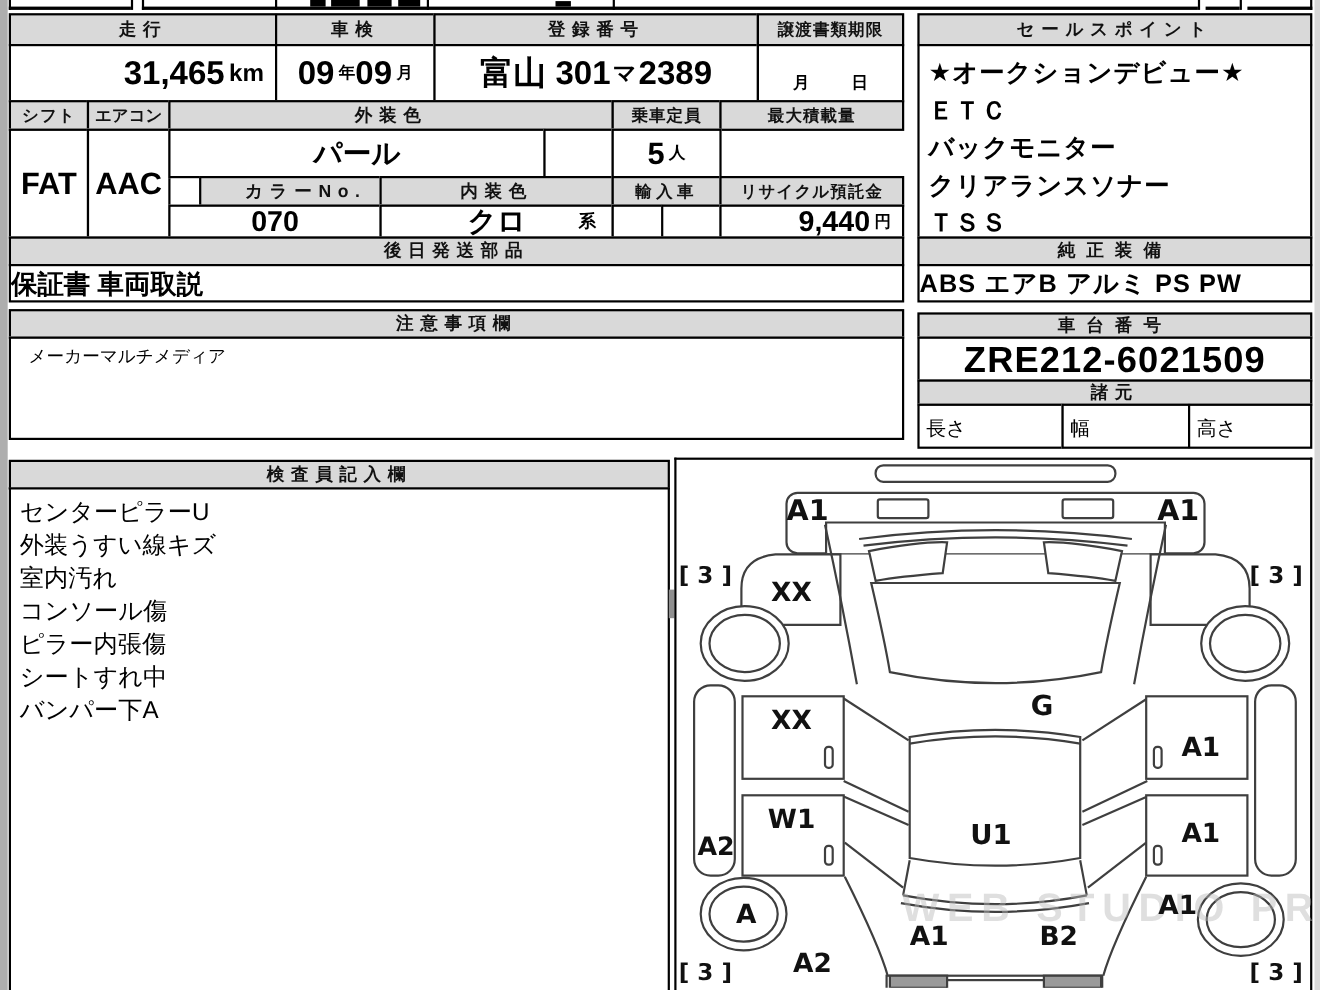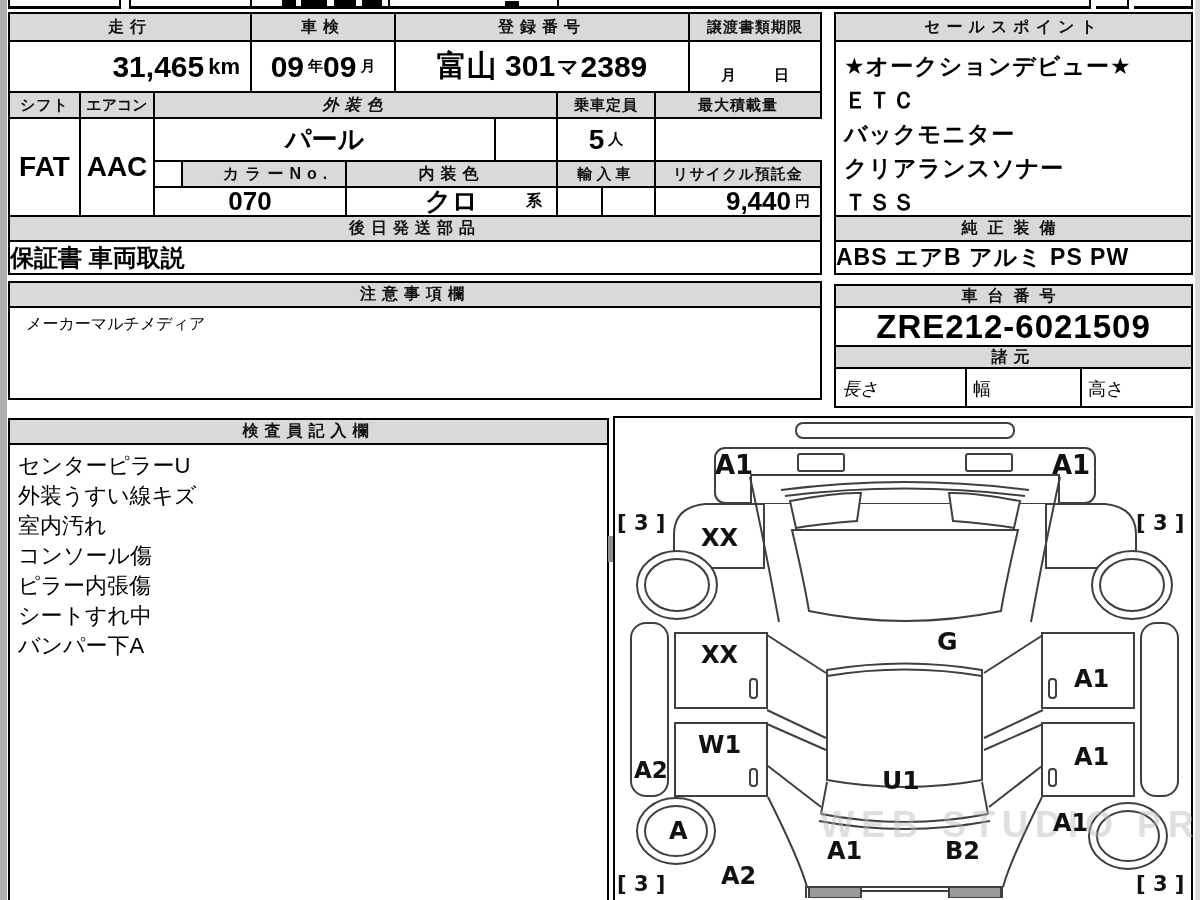--- a/index.html
+++ b/index.html
@@ -80,21 +80,21 @@
     <span class="kana-small">マ</span>
     <span class="big">2389</span>
   </div>
   <div class="cell val bottom pad-b" style="left:688px;top:40px;width:134px;height:53px;gap:38px;font-size:15px;">
     <span>月</span>
     <span>日</span>
   </div>
 
   <div class="cell hdr" style="left:8px;top:91px;width:73px;height:28px;letter-spacing:1px;font-size:15px;">シフト</div>
   <div class="cell hdr" style="left:79px;top:91px;width:76px;height:28px;letter-spacing:0;font-size:15px;">エアコン</div>
-  <div class="cell hdr" style="left:153px;top:91px;width:405px;height:28px;font-style:italic;">外装色</div>
+  <div class="cell hdr" style="left:153px;top:91px;width:405px;height:28px;">外装色</div>
   <div class="cell hdr" style="left:556px;top:91px;width:100px;height:28px;letter-spacing:1px;font-size:15px;">乗車定員</div>
   <div class="cell hdr hdr-tight" style="left:654px;top:91px;width:168px;height:28px;">最大積載量</div>
 
   <div class="cell val" style="left:8px;top:117px;width:73px;height:100px;font-size:28px;">FAT</div>
   <div class="cell val" style="left:79px;top:117px;width:76px;height:100px;font-size:28px;">AAC</div>
   <div class="cell val med" style="left:153px;top:117px;width:343px;height:45px;">パール</div>
   <div class="cell" style="left:494px;top:117px;width:64px;height:45px;"></div>
   <div class="cell val" style="left:556px;top:117px;width:100px;height:45px;">
     <span style="font-size:28px;">5</span>
     <span class="unit">人</span>
@@ -133,21 +133,21 @@
       <div class="sales-line">クリアランスソナー</div>
       <div class="sales-line">ＴＳＳ</div>
     </div>
 
   <div class="cell hdr" style="left:834px;top:215px;width:359px;height:27px;letter-spacing:10px;">純正装備</div>
   <div class="cell val left pad-l" style="left:834px;top:240px;width:359px;height:35px;font-size:23px;letter-spacing:1px;">ABS エアB アルミ PS PW</div>
 
   <div class="cell hdr" style="left:834px;top:284px;width:359px;height:24px;letter-spacing:10px;">車台番号</div>
   <div class="cell val" style="left:834px;top:306px;width:359px;height:41px;font-size:33px;letter-spacing:1px;">ZRE212-6021509</div>
   <div class="cell hdr" style="left:834px;top:345px;width:359px;height:24px;">諸元</div>
-  <div class="cell" style="left:834px;top:367px;width:133px;height:41px;font-style:italic;">
+  <div class="cell" style="left:834px;top:367px;width:133px;height:41px;">
     <div style="font-size:18px;padding:8px 0 0 6px;">長さ</div>
   </div>
   <div class="cell" style="left:965px;top:367px;width:117px;height:41px;">
     <div style="font-size:18px;padding:8px 0 0 6px;">幅</div>
   </div>
   <div class="cell hdr" style="left:8px;top:418px;width:601px;height:27px;">検査員記入欄</div>
 
   <div class="cell" style="left:1080px;top:367px;width:113px;height:41px;">
     <div style="font-size:18px;padding:8px 0 0 6px;">高さ</div>
   </div>
@@ -238,21 +238,21 @@
     <div style="position:absolute;left:0;top:0;width:576px;height:480px;">
         <div class="diagram-label" style="left: 100px; top: 34px; font-size: 26px;">A1</div>
         <div class="diagram-label" style="left: 437px; top: 34px; font-size: 26px;">A1</div>
         <div class="diagram-label" style="left: 2px; top: 95px; font-size: 21px;">[ 3 ]</div>
         <div class="diagram-label" style="left: 521px; top: 95px; font-size: 21px;">[ 3 ]</div>
         <div class="diagram-label" style="left: 86px; top: 108px; font-size: 24px;">XX</div>
         <div class="diagram-label" style="left: 86px; top: 225px; font-size: 24px;">XX</div>
         <div class="diagram-label" style="left: 322px; top: 211px; font-size: 25px;">G</div>
         <div class="diagram-label" style="left: 459px; top: 249px; font-size: 24px;">A1</div>
         <div class="diagram-label" style="left: 83px; top: 315px; font-size: 24px;">W1</div>
-        <div class="diagram-label" style="left: 267px; top: 328px; font-size: 25px; margin-top: 22px;">U1</div>
+        <div class="diagram-label" style="left: 267px; top: 328px; font-size: 25px;">U1</div>
         <div class="diagram-label" style="left: 459px; top: 327px; font-size: 24px;">A1</div>
         <div class="diagram-label" style="left: 19px; top: 341px; font-size: 23px;">A2</div>
         <div class="diagram-label" style="left: 54px; top: 401px; font-size: 24px;">A</div>
         <div class="diagram-label" style="left: 438px; top: 393px; font-size: 24px;">A1</div>
         <div class="diagram-label" style="left: 212px; top: 421px; font-size: 24px;">A1</div>
         <div class="diagram-label" style="left: 330px; top: 421px; font-size: 24px;">B2</div>
         <div class="diagram-label" style="left: 106px; top: 446px; font-size: 24px;">A2</div>
         <div class="diagram-label" style="left: 2px; top: 456px; font-size: 21px;">[ 3 ]</div>
         <div class="diagram-label" style="left: 521px; top: 456px; font-size: 21px;">[ 3 ]</div>
       </div>

